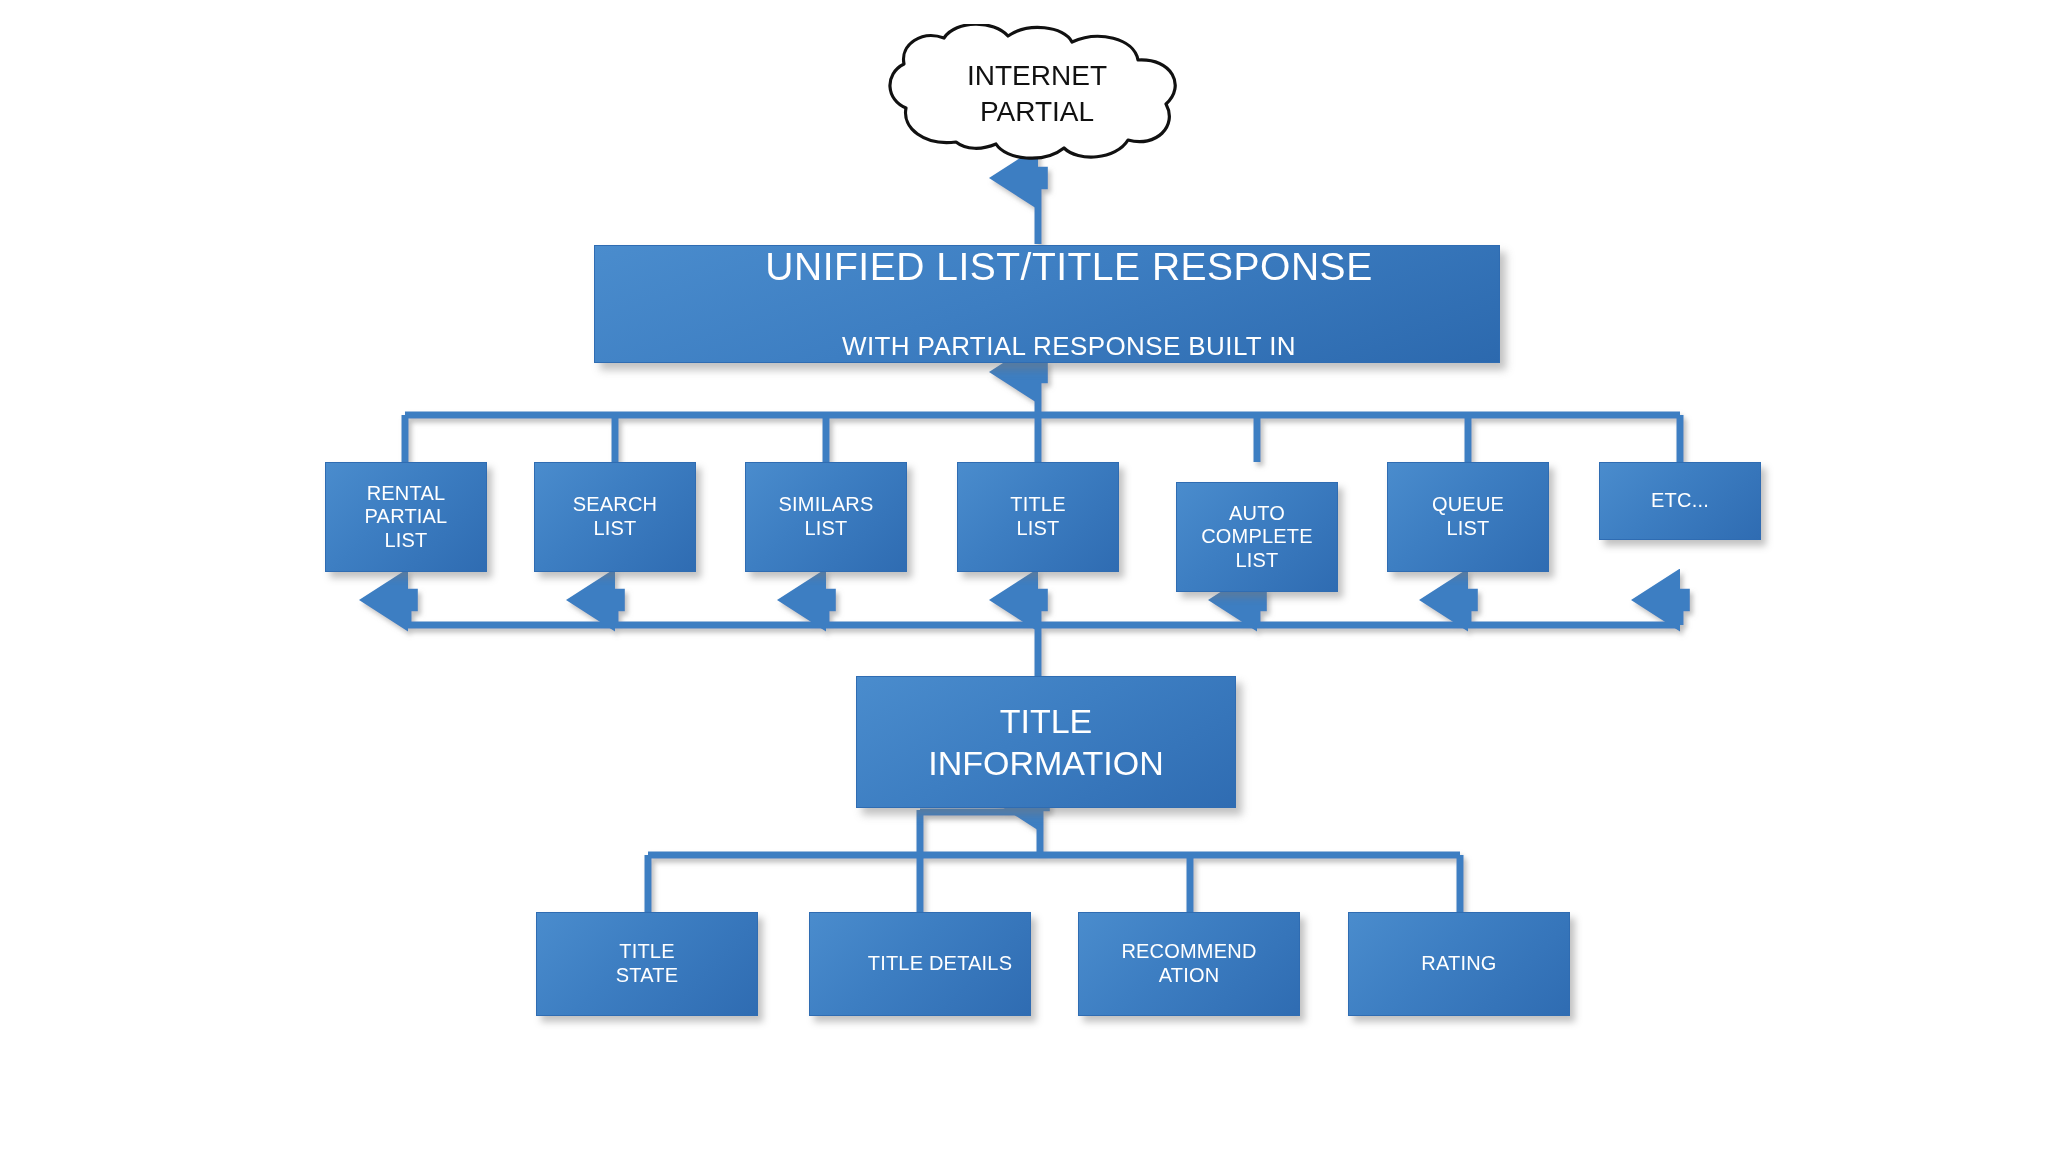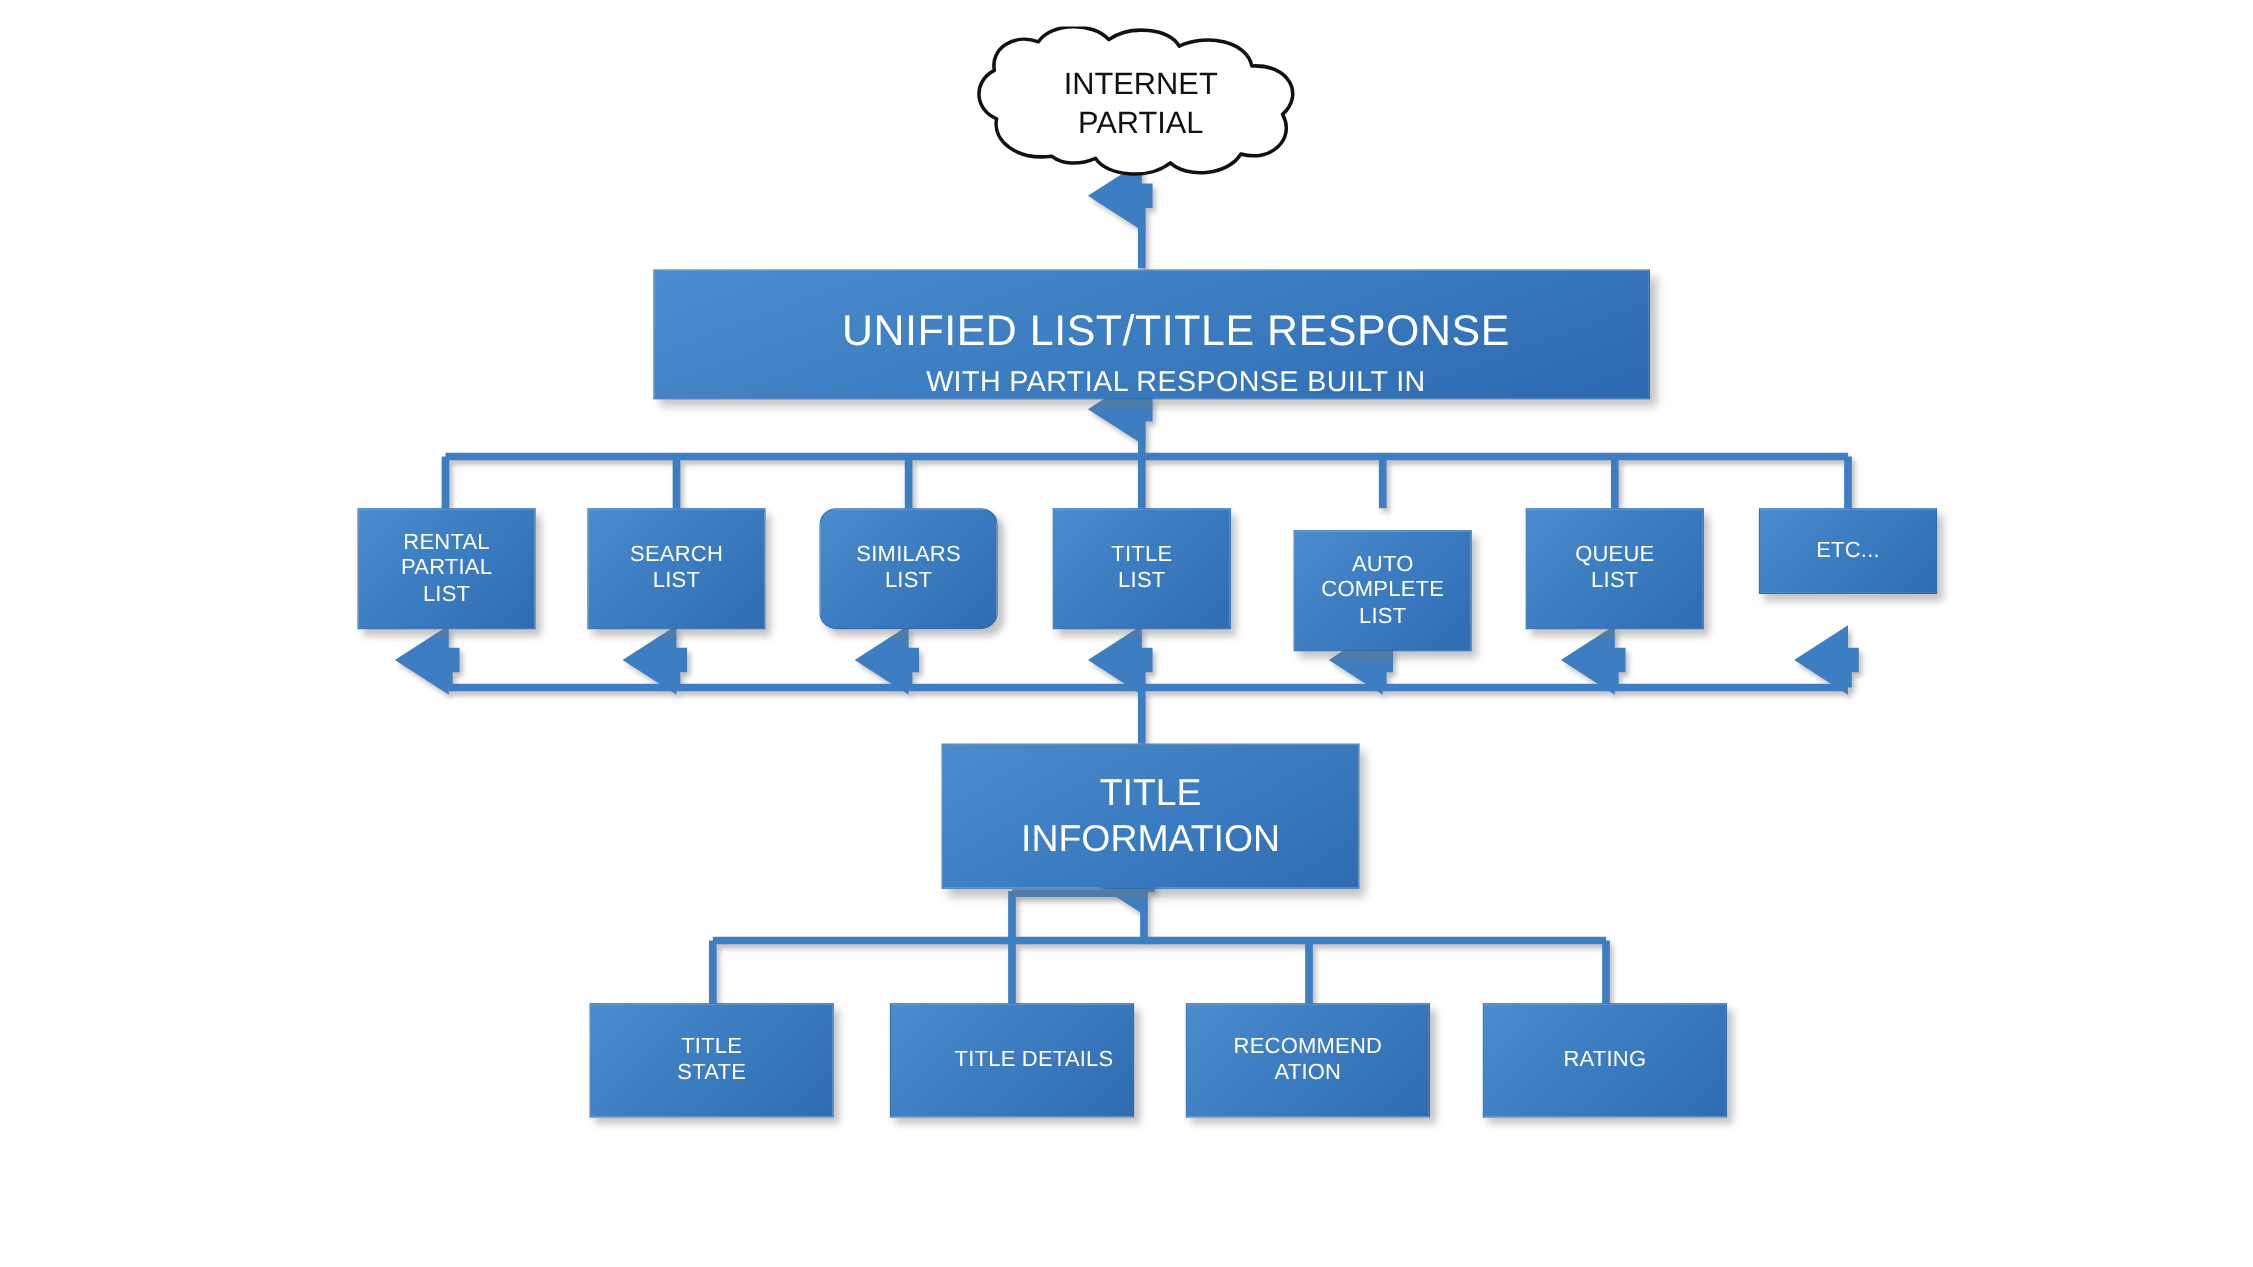--- a/index.html
+++ b/index.html
@@ -64,21 +64,21 @@
     width: 906px;
     height: 118px;
     box-sizing: border-box;
     background: linear-gradient(160deg, #4a8ccd 0%, #3d7ec2 45%, #2c69ae 100%);
     border: 1px solid #2f6cb2;
     box-shadow: 6px 7px 8px rgba(120,120,120,0.45);
     color: #ffffff;
     display: flex;
     flex-direction: column;
     align-items: center;
-    justify-content: flex-end;
+    justify-content: space-between;
     padding-left: 44px;
   }
   #banner .banner-main {
     font-size: 39px;
     letter-spacing: 0.5px;
     line-height: 1.1;
   }
   #banner .banner-sub {
     font-size: 26px;
     letter-spacing: 0.4px;
@@ -210,21 +210,21 @@
     <div class="banner-sub">WITH PARTIAL RESPONSE BUILT IN</div>
   </div>
 
   <div class="node list-box" style="left:325px; top:462px; width:162px; height:110px;">RENTAL
 PARTIAL
 LIST</div>
 
   <div class="node list-box" style="left:534px; top:462px; width:162px; height:110px;">SEARCH
 LIST</div>
 
-  <div class="node list-box" style="left:745px; top:462px; width:162px; height:110px;border-radius:15px;">SIMILARS
+  <div class="node list-box" style="left:745px; top:462px; width:162px; height:110px;">SIMILARS
 LIST</div>
 
   <div class="node list-box" style="left:957px; top:462px; width:162px; height:110px;">TITLE
 LIST</div>
 
   <div class="node list-box" style="left:1176px; top:482px; width:162px; height:110px;">AUTO
 COMPLETE
 LIST</div>
 
   <div class="node list-box" style="left:1387px; top:462px; width:162px; height:110px;">QUEUE

